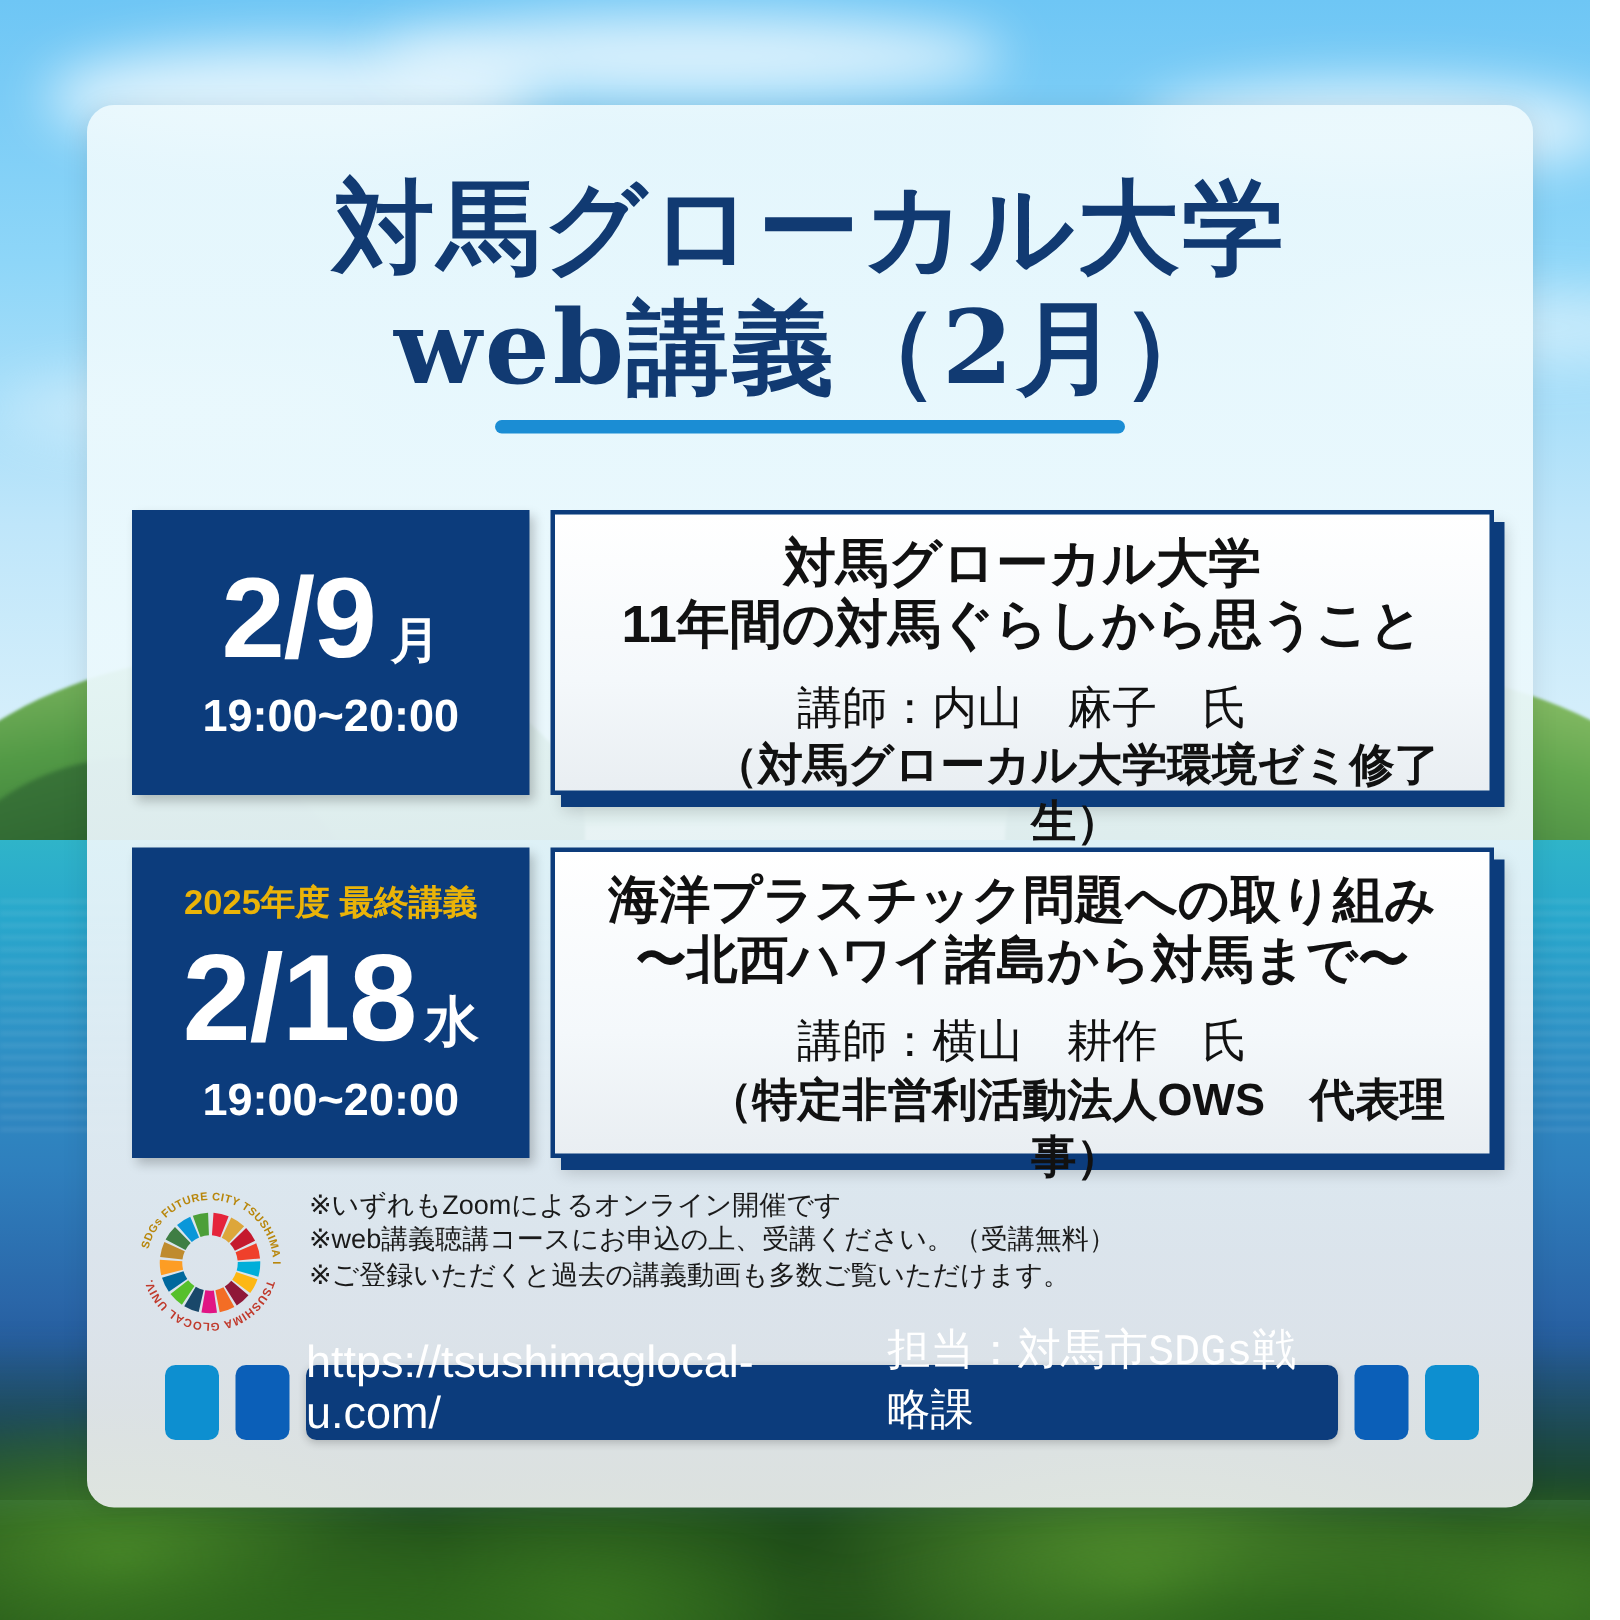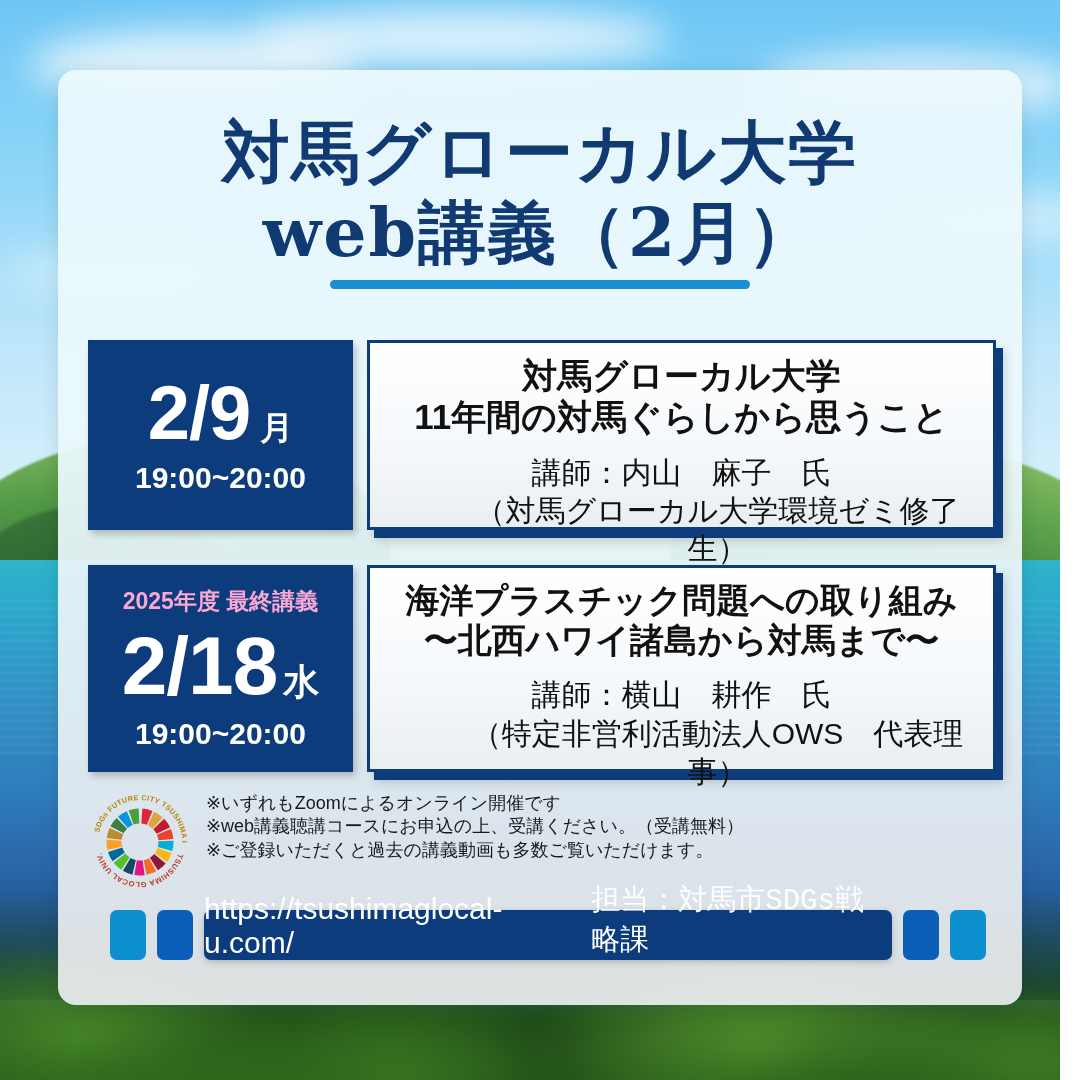--- a/index.html
+++ b/index.html
@@ -135,21 +135,21 @@
 
   .date-box {
     width: 265px; flex: 0 0 265px;
     background: #0c3c7c;
     color: #ffffff;
     display: flex; flex-direction: column;
     align-items: center; justify-content: center;
     box-shadow: 3px 4px 7px rgba(0,0,0,0.22);
   }
   .badge {
-    color: #f9a8d4;
+    color: #eab308;
     font-size: 23px; font-weight: bold;
     letter-spacing: 0px;
     margin-bottom: 8px;
   }
   .date-main {
     display: flex; align-items: baseline; justify-content: center;
     white-space: nowrap;
   }
   .date-num {
     font-size: 76px; font-weight: bold; line-height: 1;
@@ -179,21 +179,21 @@
     font-weight: bold;
     line-height: 1.18;
   }
   .e1 .lecture-title { font-size: 35px; }
   .e2 .lecture-title { font-size: 34px; }
   .divider {
     height: 5px; background: #1b8dd4; border-radius: 3px;
     margin: 9px 2px 7px 2px;
   }
   .speaker { color: #111111; font-size: 30px; line-height: 1.28; text-align: center; }
-  .speaker .l2 { display: block; padding-left: 72px; }
+  .speaker .l2 { display: block; padding-left: 72px; font-weight: bold; }
 
   
   .notes {
     position: absolute; left: 30px; top: 718px; width: 908px;
     display: flex; align-items: flex-start; gap: 14px;
   }
   .sdg-logo {
     position: relative; flex: 0 0 104px;
     width: 104px; height: 104px; margin-top: 2px;
   }

